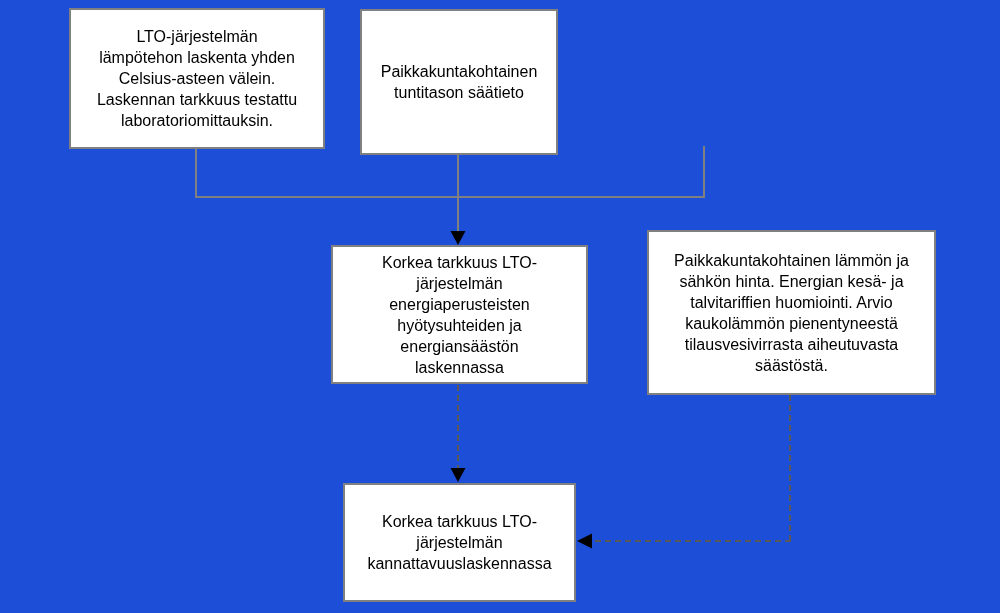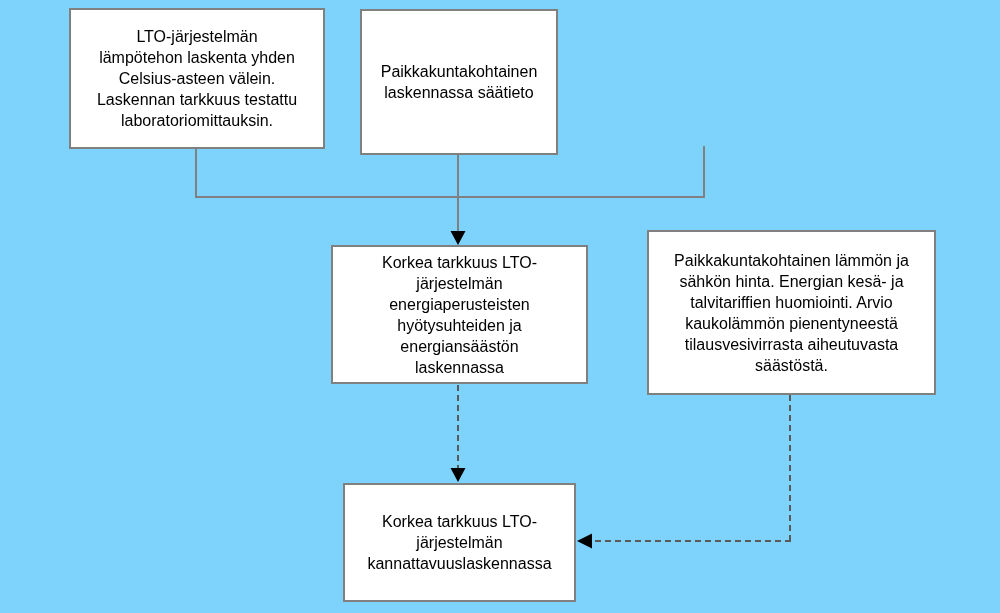--- a/index.html
+++ b/index.html
@@ -4,21 +4,21 @@
 <style>
   html, body {
     margin: 0;
     padding: 0;
     background: #ffffff;
   }
   .canvas {
     position: relative;
     width: 1000px;
     height: 613px;
-    background: #7dd3fc;
+    background: #1d4ed8;
     font-family: "Liberation Sans", sans-serif;
     color: #000000;
     overflow: hidden;
   }
   .connectors {
     position: absolute;
     left: 0;
     top: 0;
     width: 1000px;
     height: 613px;
@@ -72,21 +72,21 @@
   <div class="box box-lto">
     <div class="box-text">LTO-järjestelmän
 lämpötehon laskenta yhden
 Celsius-asteen välein.
 Laskennan tarkkuus testattu
 laboratoriomittauksin.</div>
   </div>
 
   <div class="box box-weather">
     <div class="box-text">Paikkakuntakohtainen
-laskennassa säätieto</div>
+tuntitason säätieto</div>
   </div>
 
 
   <div class="box box-energy">
     <div class="box-text">Korkea tarkkuus LTO-
 järjestelmän
 energiaperusteisten
 hyötysuhteiden ja
 energiansäästön
 laskennassa</div>

